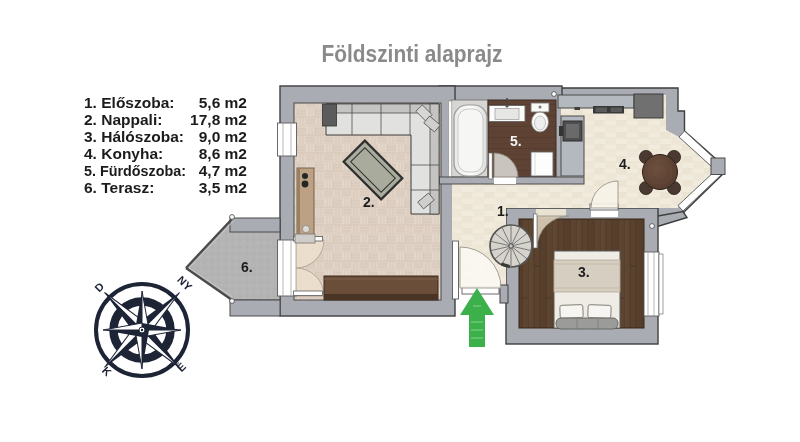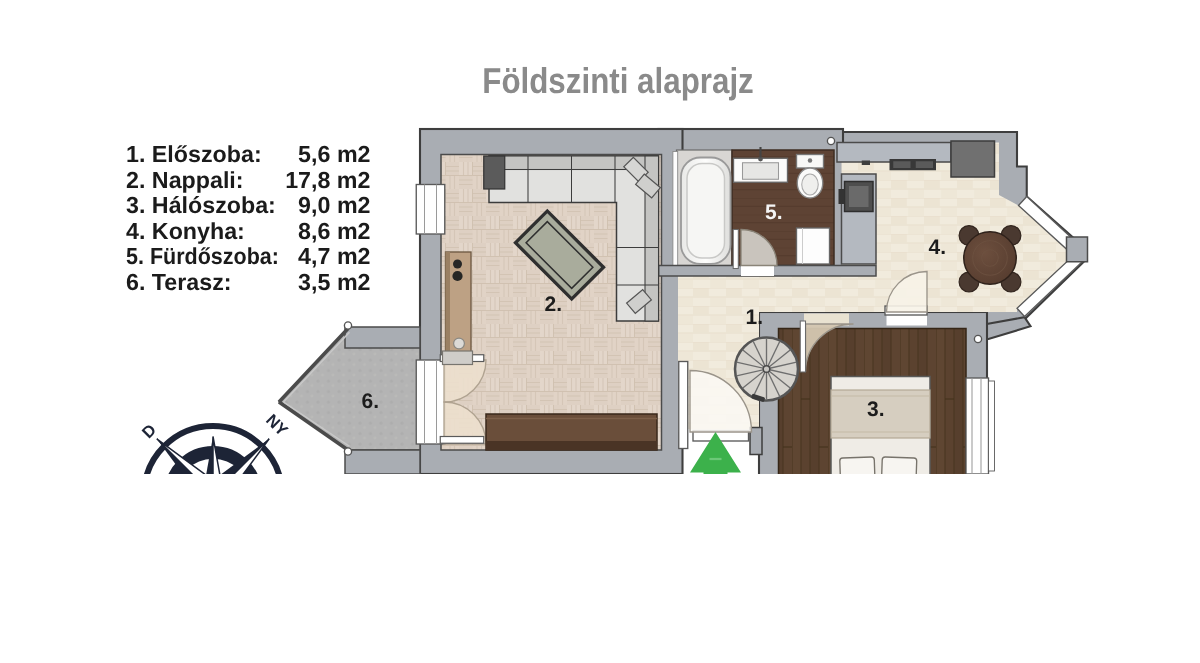--- a/index.html
+++ b/index.html
@@ -1,16 +1,16 @@
 <!DOCTYPE html>
 <html><head>
 <meta charset="utf-8">
 <style>
 html,body{margin:0;padding:0;background:#ffffff;}
-#page{position:relative;width:800px;height:316px;background:#fff;overflow:hidden;
+#page{position:relative;width:800px;height:442px;background:#fff;overflow:hidden;
 font-family:"Liberation Sans", sans-serif;}
 </style>
 </head>
 <body>
 <div id="page">
 <svg width="800" height="442" viewBox="0 0 800 442">
 <defs>
   <pattern id="herr" width="18" height="18" patternUnits="userSpaceOnUse">
     <rect width="18" height="18" fill="#ded0c3"></rect>
     <rect x="0" y="0" width="9" height="9" fill="#e3d6ca"></rect>

